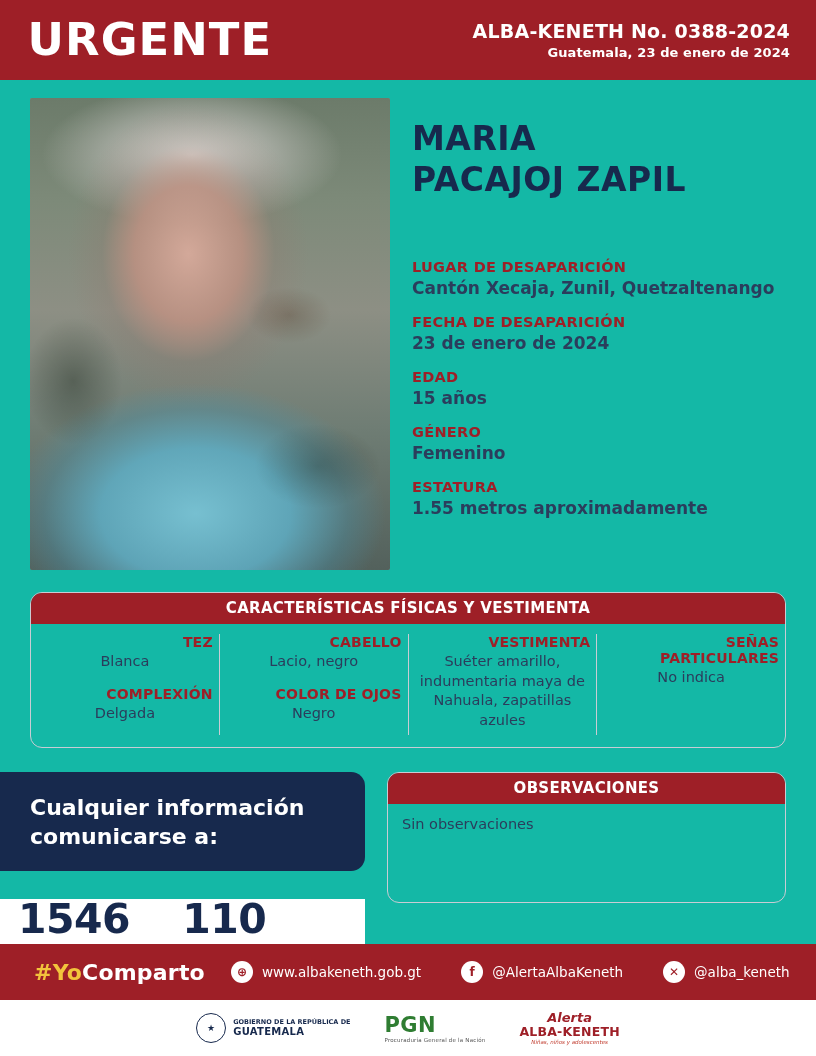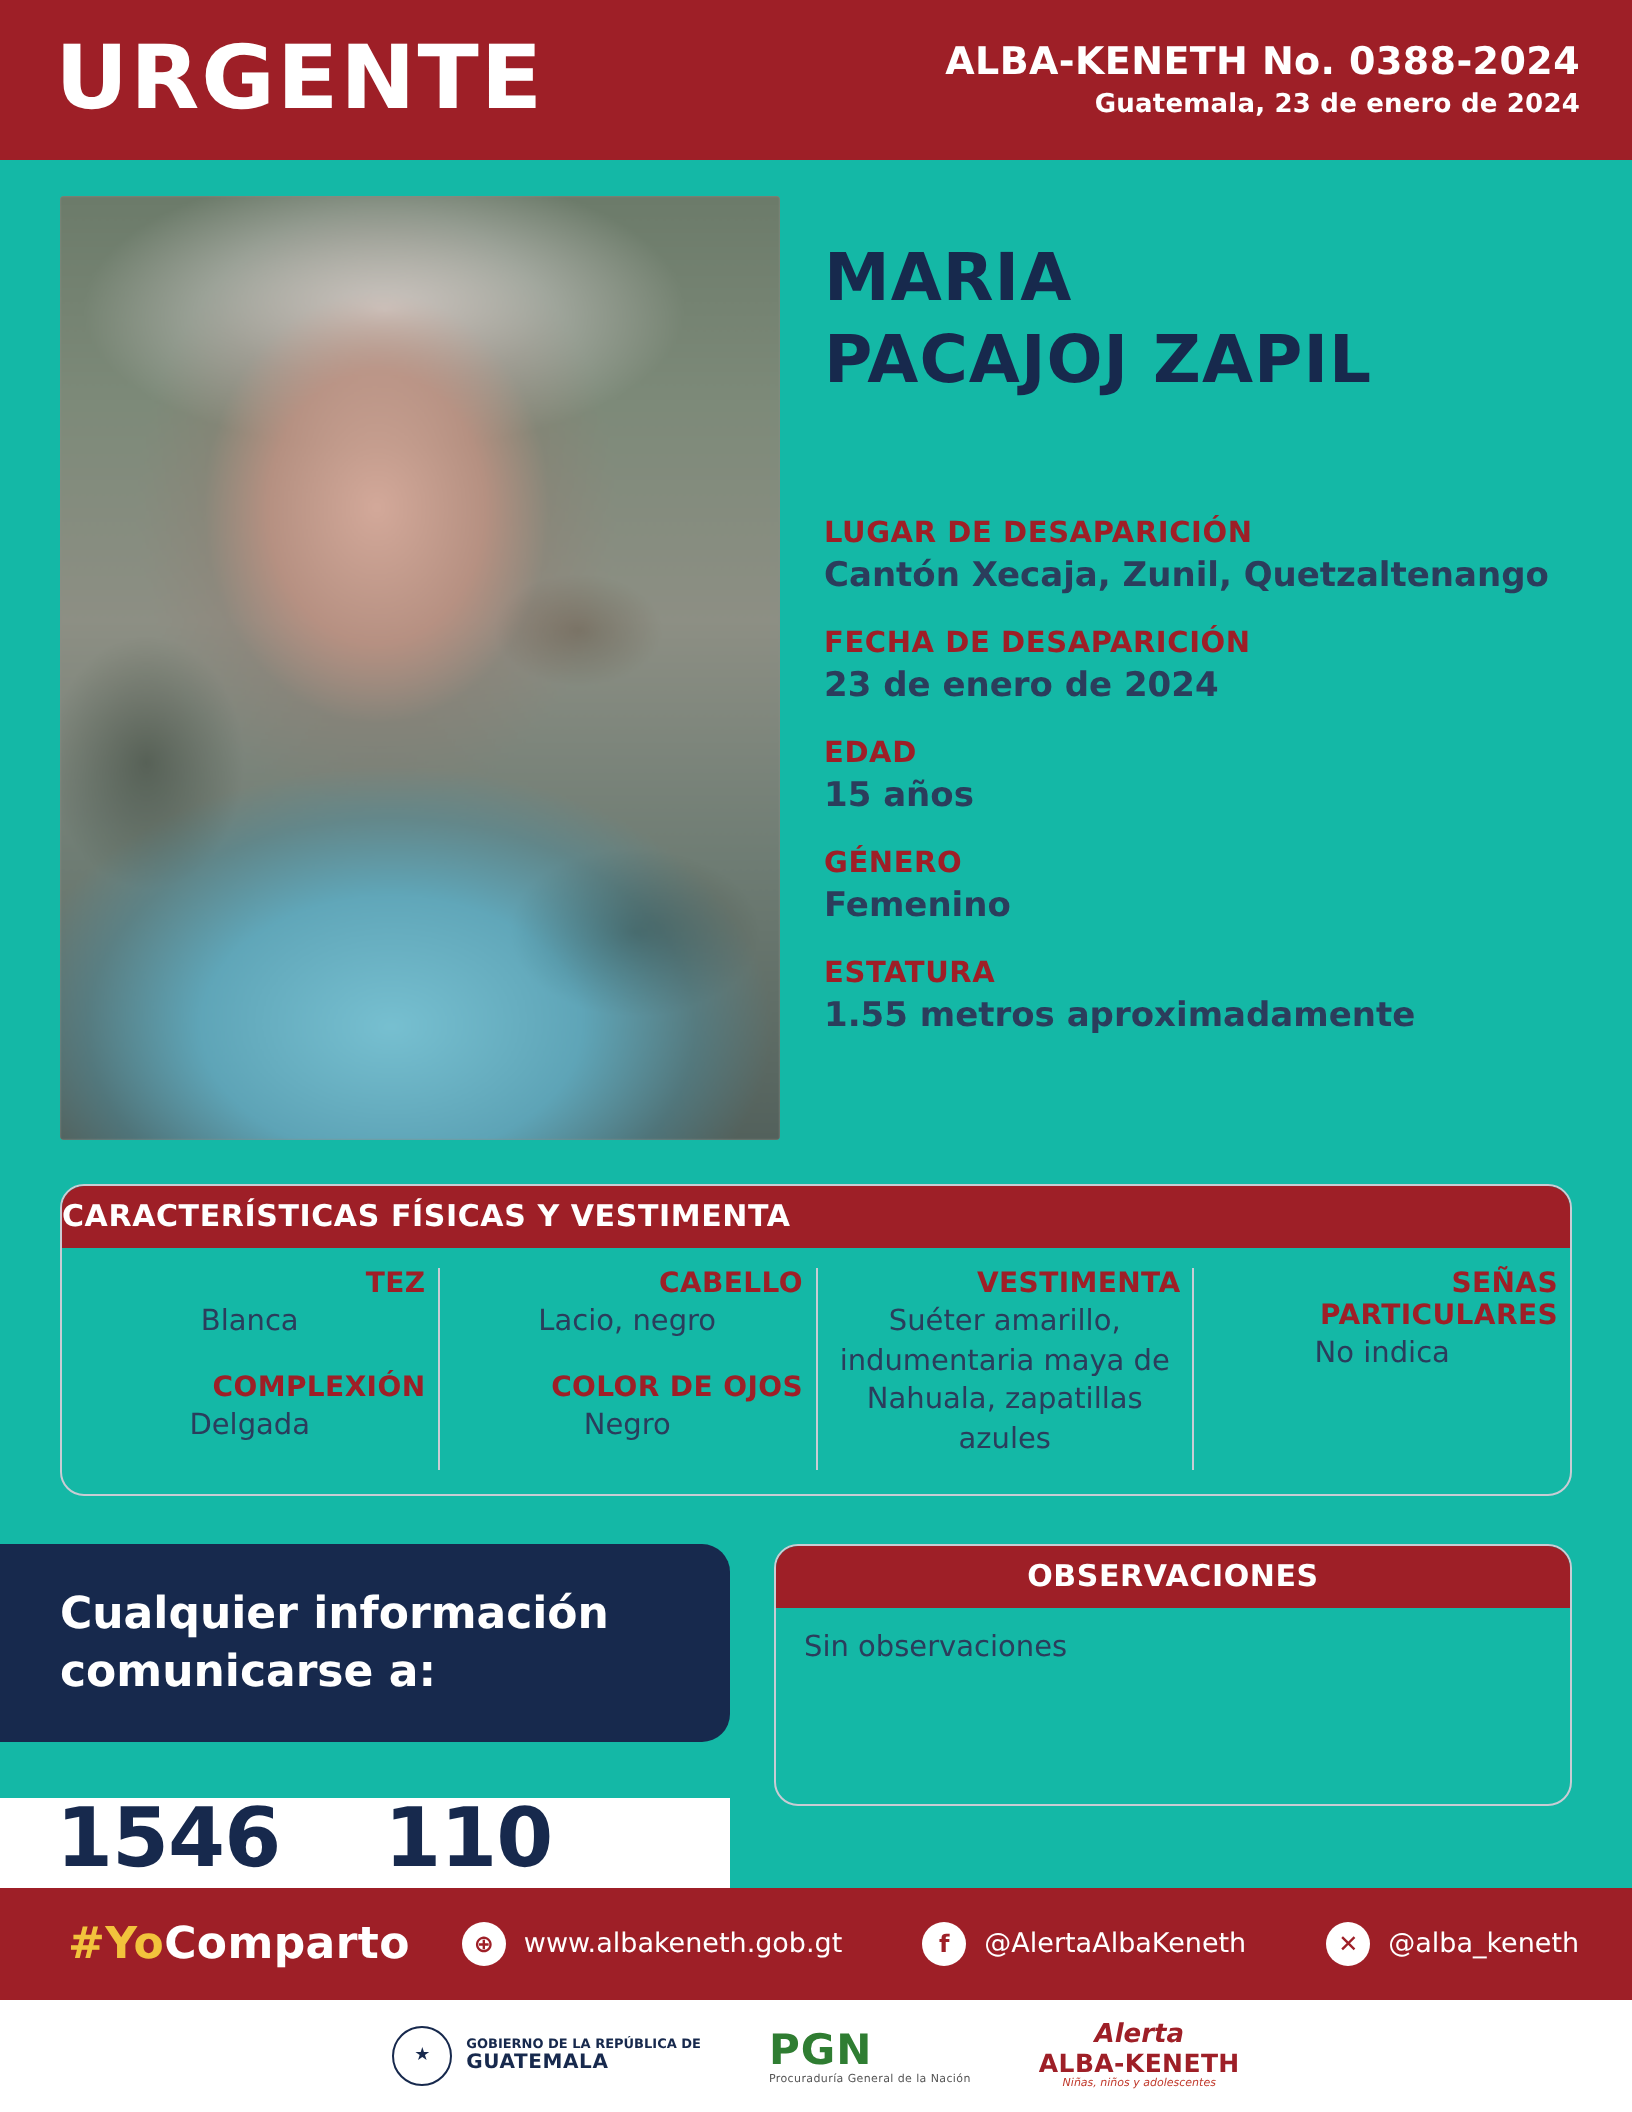--- a/index.html
+++ b/index.html
@@ -107,21 +107,21 @@
   
   .chars {
     margin: 22px 30px 0 30px;
     border: 1px solid #c9ccd4;
     border-radius: 12px;
     overflow: hidden;
   }
   .chars-title {
     background: #9e1f27;
     color: #fff;
-    text-align: left;
+    text-align: center;
     font-weight: 700;
     font-size: 15px;
     letter-spacing: .3px;
     padding: 6px 0 7px 0;
   }
   .chars-body {
     display: flex;
     padding: 10px 0 12px 0;
   }
   .chars-col {
@@ -164,21 +164,21 @@
   }
   .contact-title {
     font-size: 22px;
     font-weight: 700;
     line-height: 1.3;
   }
   .numbers {
     display: flex;
     gap: 52px;
     margin-top: 28px;
-    padding-left: 28px;
+    padding-left: 18px;
     color: #17294d;
   }
   .num-block { text-align: center; }
   .num {
     font-size: 41px;
     font-weight: 800;
     line-height: 1;
     color: #17294d;
     letter-spacing: -0.5px;
   }

